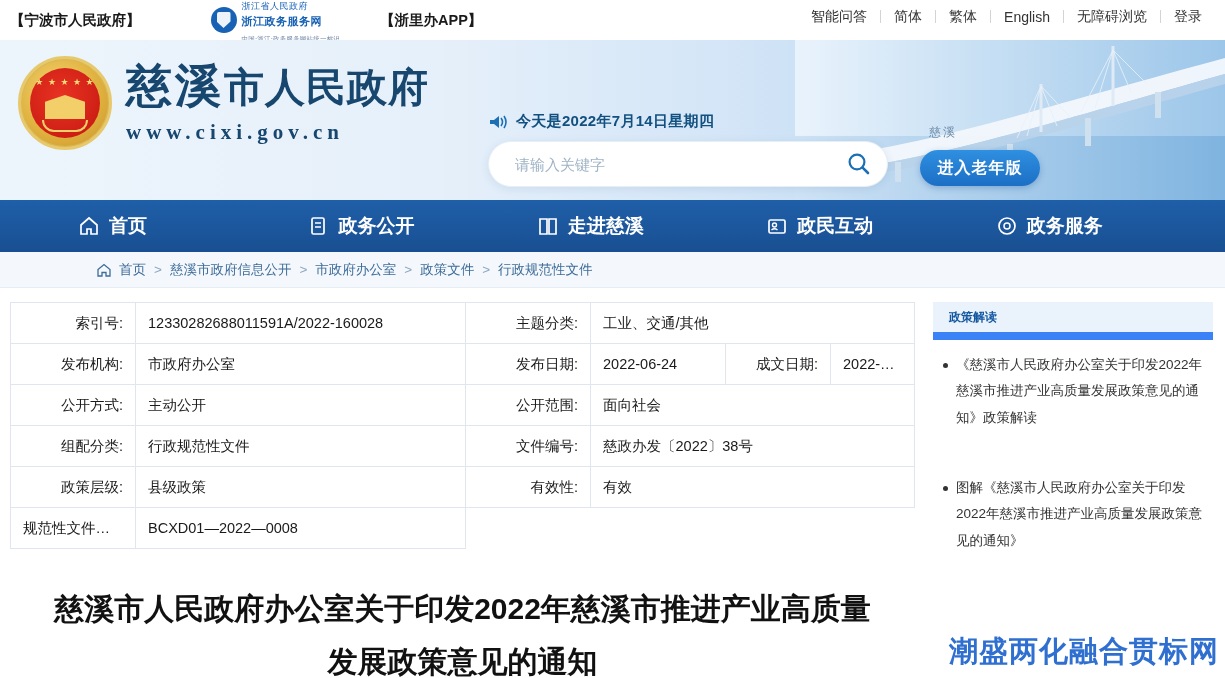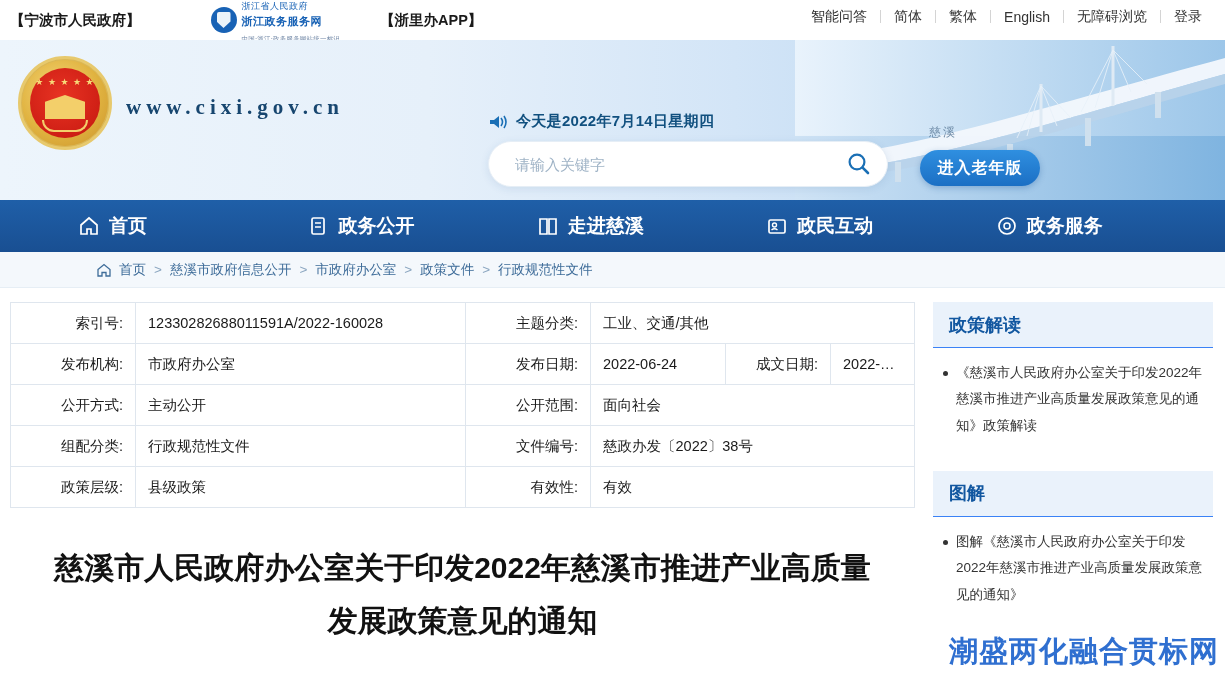--- a/index.html
+++ b/index.html
@@ -214,24 +214,24 @@
     margin:34px 0 0 0;
     font-size:30px; font-weight:700; color:#111;
     text-align:center; line-height:1.75;
     padding:0 34px;
   }
 
   
   .card { margin-bottom:14px; }
   .card-hd {
     background:#eaf2fb;
-    height:46px; display:flex; align-items:center;
+    height:38px; display:flex; align-items:center;
     padding-left:16px;
-    font-size:18px; font-weight:700; color:#1257a0;
-    border-bottom:1px solid #3b82f6;
+    font-size:12px; font-weight:700; color:#1257a0;
+    border-bottom:8px solid #3b82f6;
   }
   .card-bd { padding:12px 10px 10px 10px; }
   .bullet-item {
     display:flex; gap:8px;
     font-size:13.5px; color:#333; line-height:1.95;
     margin-bottom:8px;
   }
   .bullet-item .dot {
     width:5px;height:5px;border-radius:50%;background:#333;
     margin-top:11px; flex:0 0 auto;
@@ -333,20 +333,23 @@
 
   <div class="emblem-wrap">
     <div class="emblem">
       <div class="inner">
         <div class="stars">★ ★ ★ ★ ★</div>
         <div class="gate"></div>
         <div class="gear"></div>
       </div>
     </div>
     <div class="title-block">
+      <div class="title-main">
+        <span class="big">慈溪</span><span>市人民政府</span>
+      </div>
       <div class="title-url">www.cixi.gov.cn</div>
     </div>
   </div>
 
   <div class="center-col">
     <div class="date-row">
       <span class="spk">
         <svg width="20" height="18" viewBox="0 0 20 18">
           <path d="M2,7 H6 L11,3 V15 L6,11 H2 Z" fill="#1a6fb5"></path>
           <path d="M13,5 Q16,9 13,13" stroke="#1a6fb5" stroke-width="1.6" fill="none"></path>
@@ -474,39 +477,46 @@
           <td class="val">行政规范性文件</td>
           <td class="lbl">文件编号:</td>
           <td class="val" colspan="3">慈政办发〔2022〕38号</td>
         </tr>
         <tr>
           <td class="lbl">政策层级:</td>
           <td class="val">县级政策</td>
           <td class="lbl">有效性:</td>
           <td class="val" colspan="3">有效</td>
         </tr>
+        <tr>
+          <td class="lbl">规范性文件编号:</td>
+          <td class="val">BCXD01—2022—0008</td>
+          <td style="border:none"></td>
+            <td style="border:none"></td>
+            <td style="border:none"></td>
+            <td style="border:none"></td>
+        </tr>
       </tbody>
     </table>
 
     <div class="doc-title">慈溪市人民政府办公室关于印发2022年慈溪市推进产业高质量发展政策意见的通知</div>
   </div>
 
   <div class="right-col">
     <div class="card">
       <div class="card-hd">政策解读</div>
       <div class="card-bd">
         <div class="bullet-item">
           <span class="dot"></span>
           <a>《慈溪市人民政府办公室关于印发2022年慈溪市推进产业高质量发展政策意见的通知》政策解读</a>
         </div>
       </div>
     </div>
 
     <div class="card">
-      <div class="card-hd">图解</div>
       <div class="card-bd">
         <div class="bullet-item">
           <span class="dot"></span>
           <a>图解《慈溪市人民政府办公室关于印发2022年慈溪市推进产业高质量发展政策意见的通知》</a>
         </div>
       </div>
     </div>
   </div>
 </div>
 

